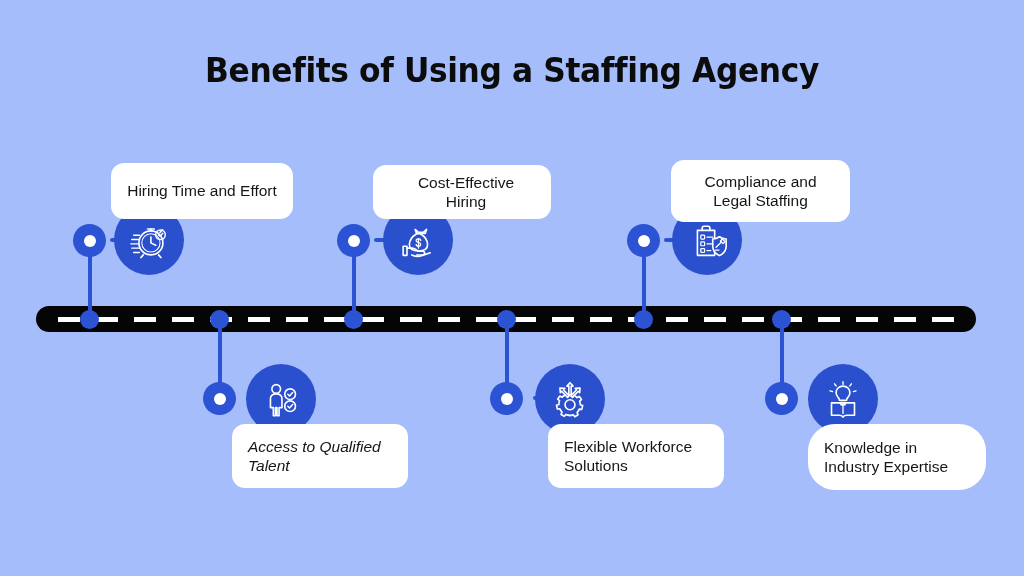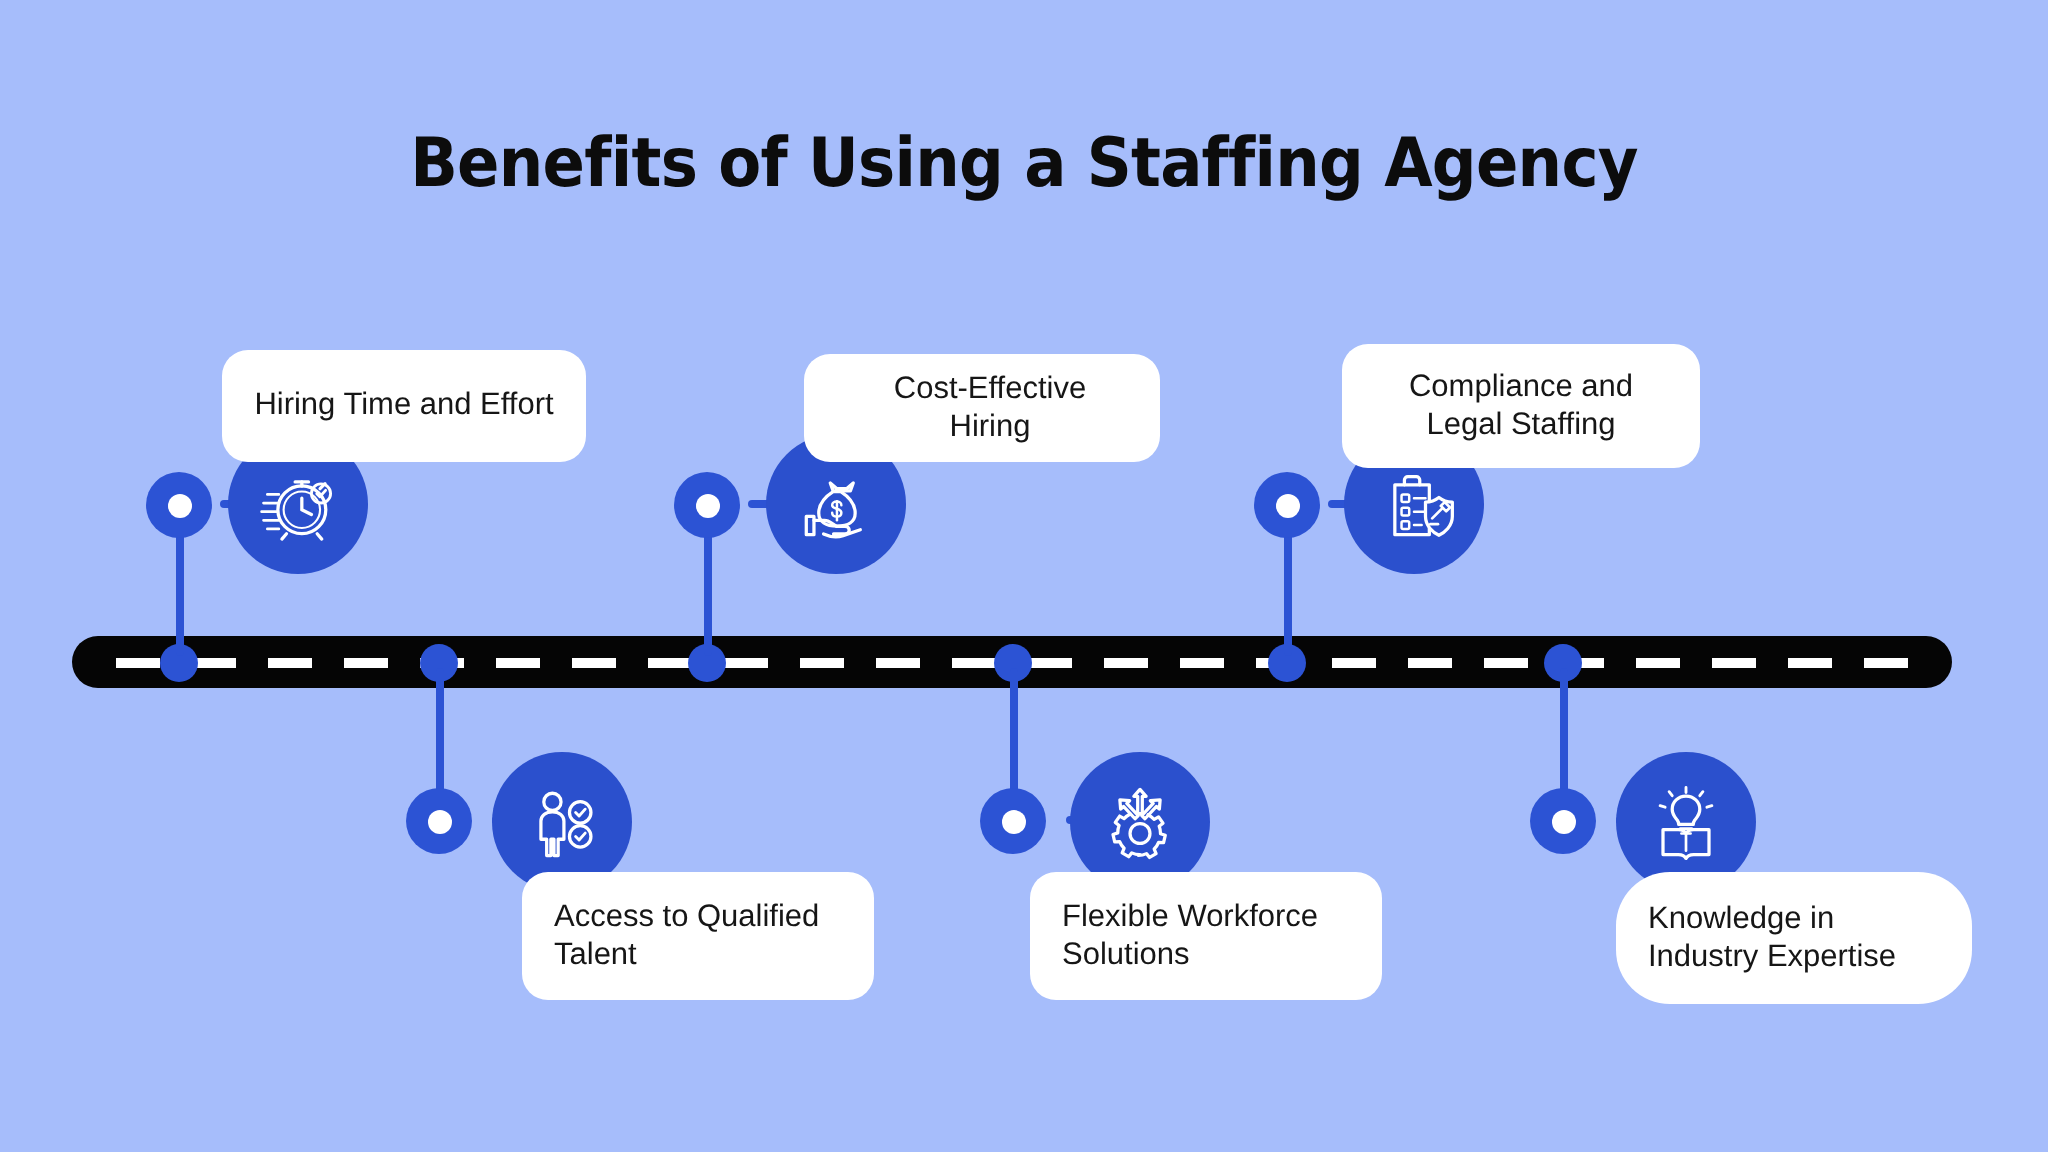--- a/index.html
+++ b/index.html
@@ -11,21 +11,20 @@
     height: 576px;
     background: #a6bdfb;
     font-family: "Liberation Sans", sans-serif;
     overflow: hidden;
     position: relative;
   }
   #stage {
     position: relative;
     width: 1024px;
     height: 552px;
-    margin-top: 12px;
   }
 
   
   .title {
     position: absolute;
     top: 50px;
     left: 0;
     width: 1024px;
     text-align: center;
     font-family: "DejaVu Sans", sans-serif;
@@ -128,24 +127,24 @@
     padding: 10px 16px;
     color: #161616;
     font-size: 15.5px;
     line-height: 1.25;
   }
   .card.center { justify-content: center; text-align: center; }
   .card.left   { justify-content: flex-start; text-align: left; }
 
   
   #card-0 { left: 111px; top: 163px; width: 182px; height: 56px; }
-  #card-1 { left: 402px; top: 165px; width: 178px; height: 54px; padding-left: 24px; }
+  #card-1 { left: 373px; top: 165px; width: 178px; height: 54px; padding-left: 24px; }
   #card-2 { left: 671px; top: 160px; width: 179px; height: 62px; }
-  #card-3 { left: 261px; top: 424px; width: 176px; height: 64px; }
-  #card-4 { left: 515px; top: 424px; width: 176px; height: 64px; }
+  #card-3 { left: 232px; top: 424px; width: 176px; height: 64px; font-style: italic; }
+  #card-4 { left: 548px; top: 424px; width: 176px; height: 64px; }
   #card-5 { left: 808px; top: 424px; width: 178px; height: 66px; border-radius: 27px; }
 </style>
 </head>
 <body>
 
 <div id="stage">
 
   <div class="title">Benefits of Using a Staffing Agency</div>
 
   <div class="road">

